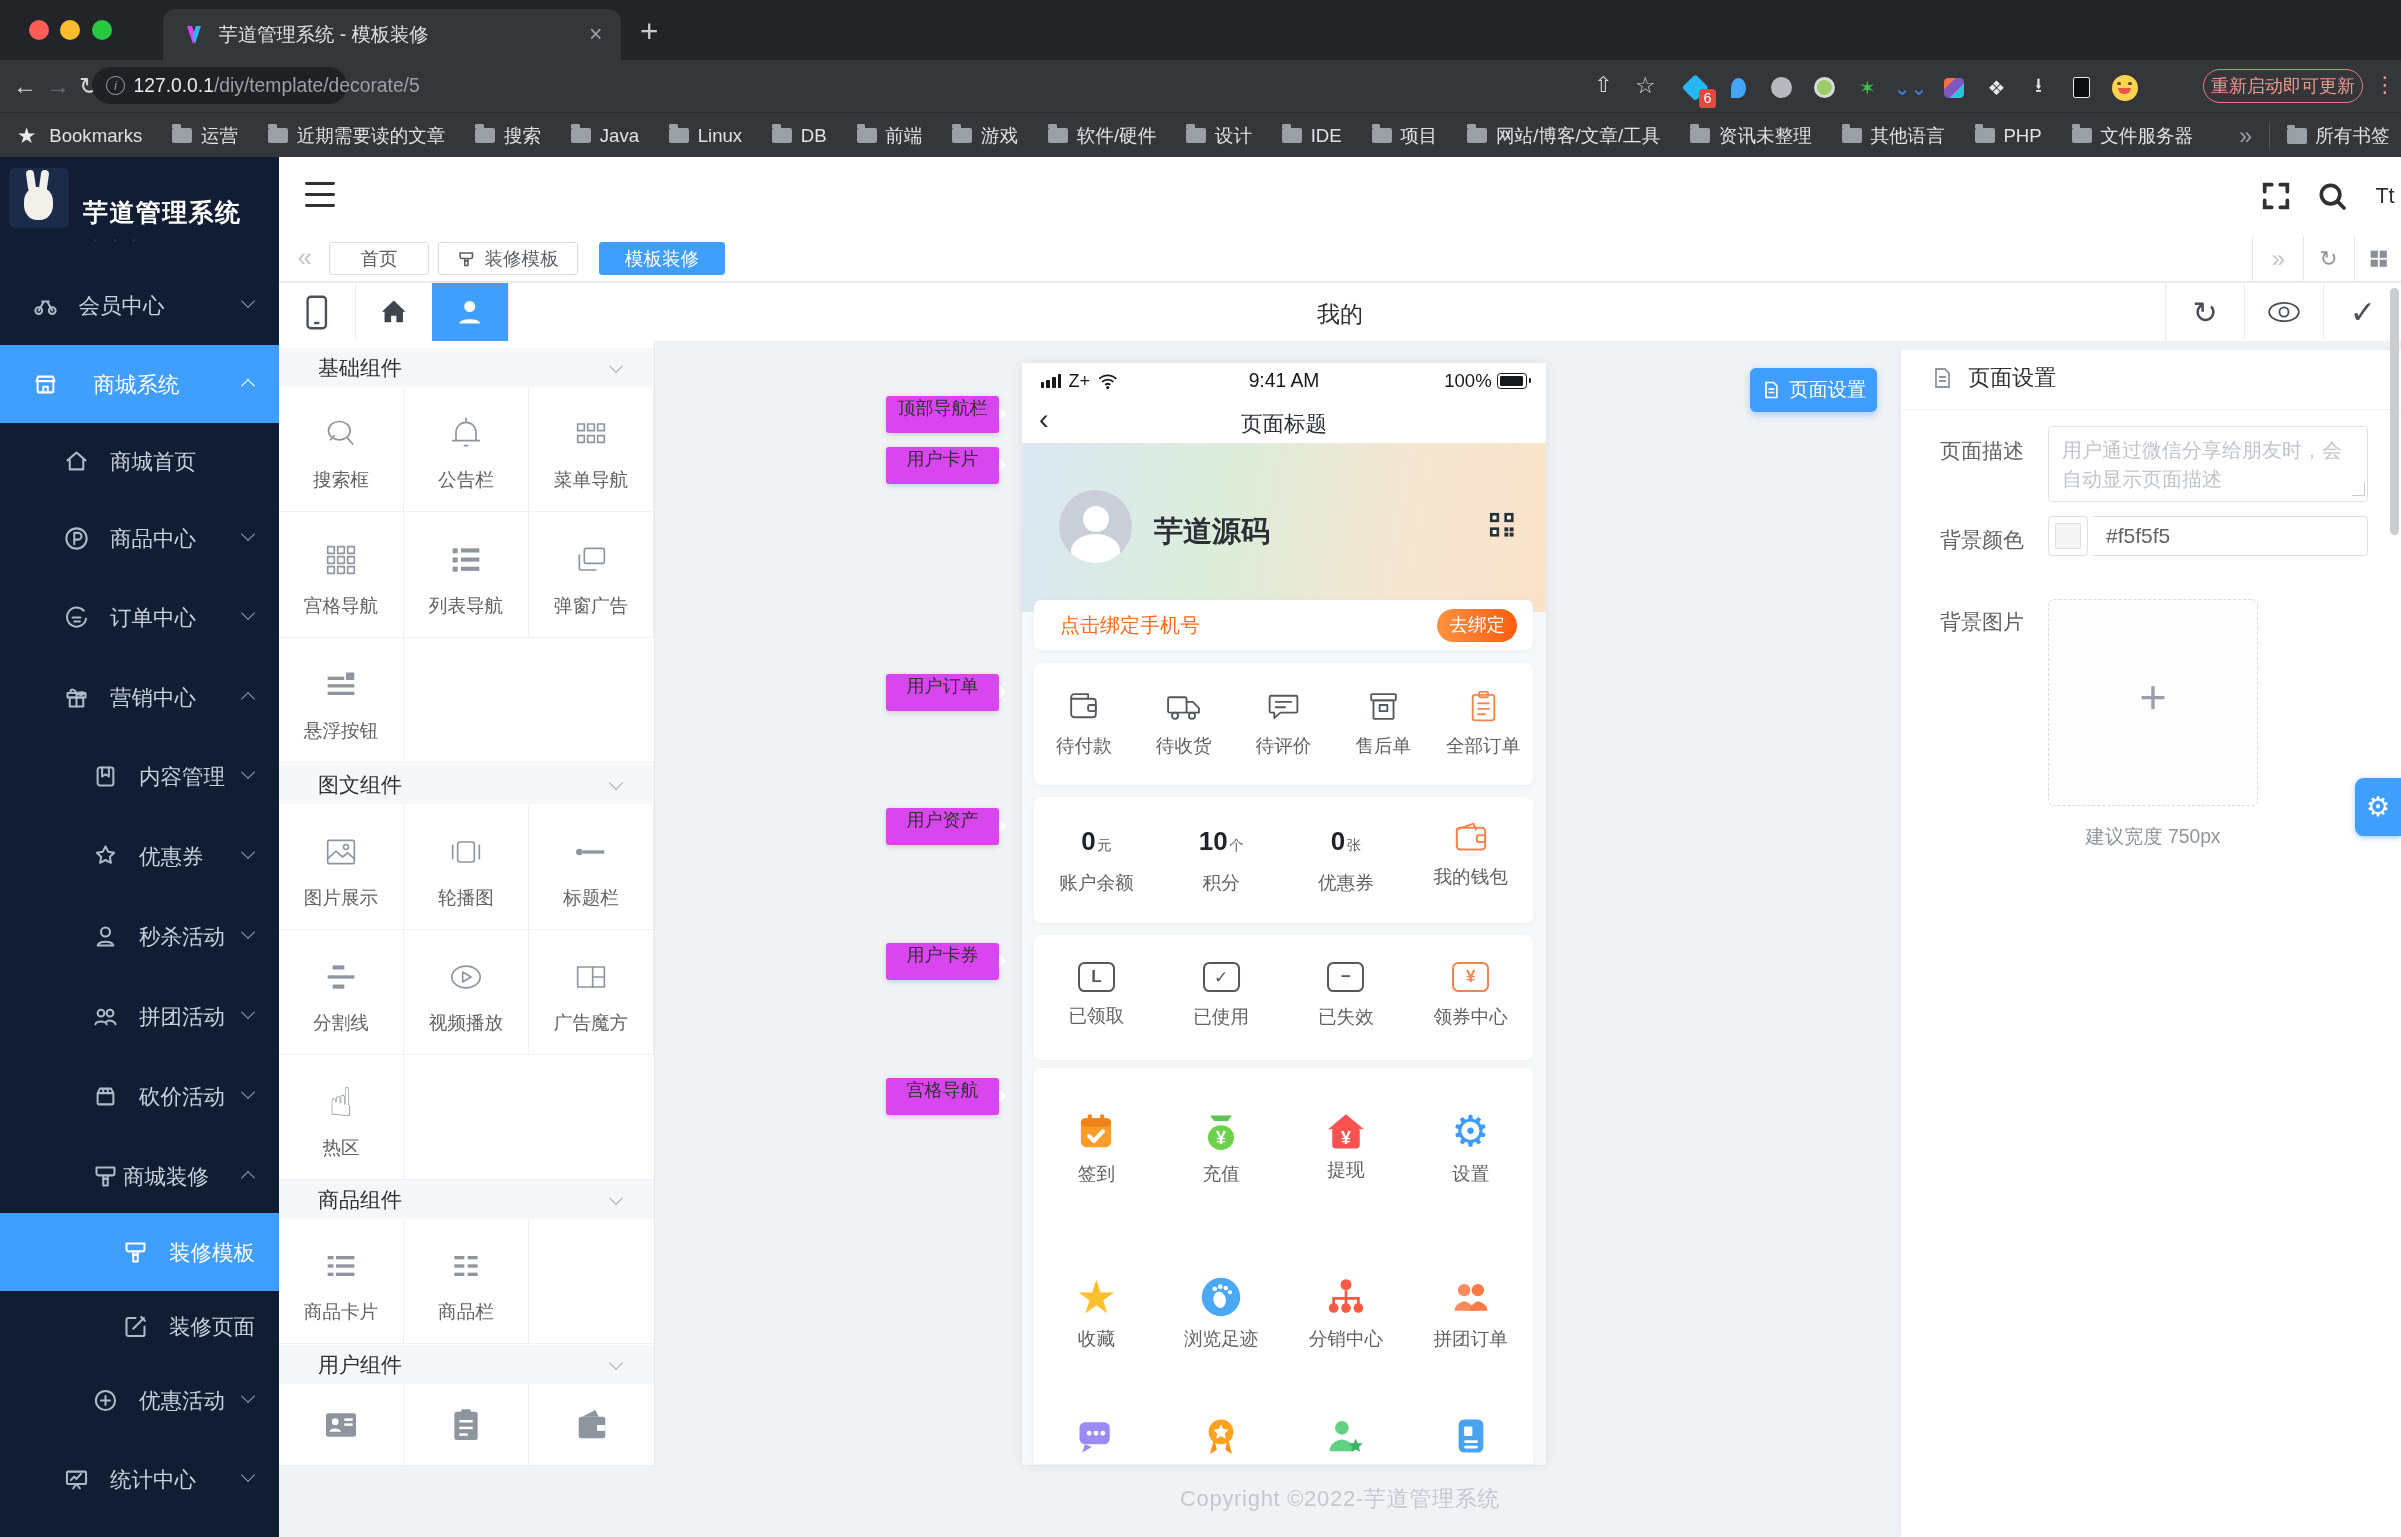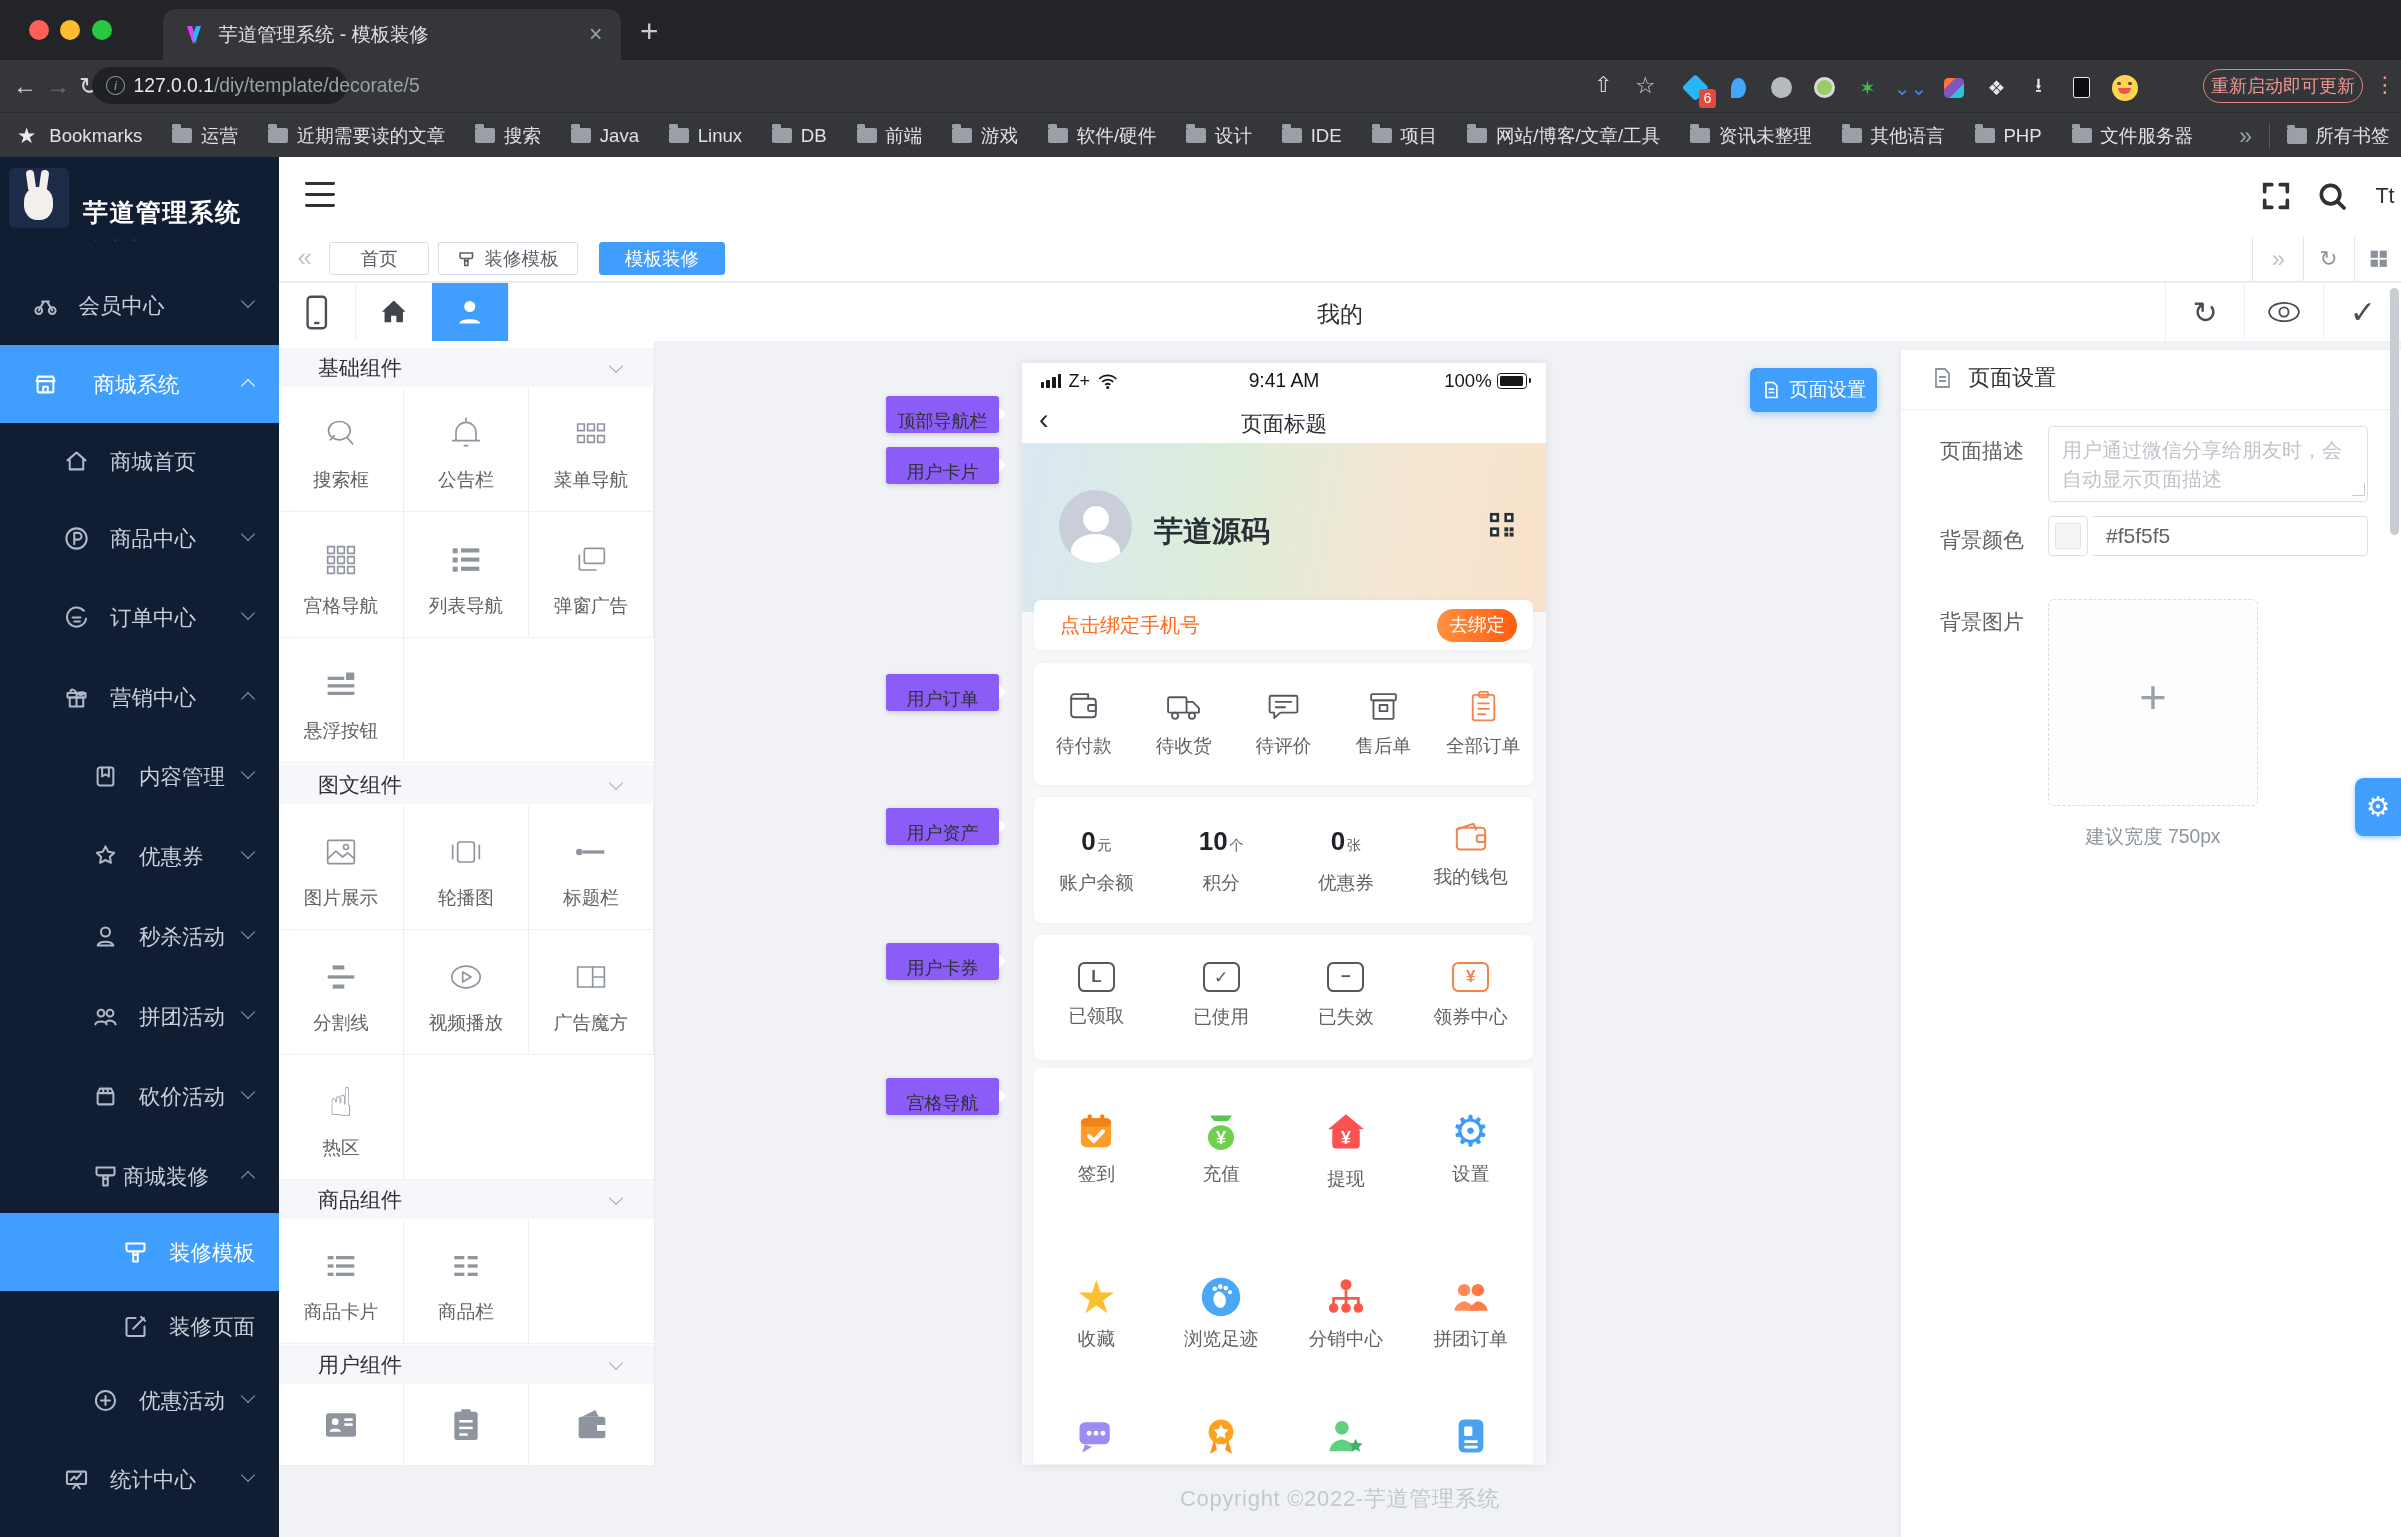--- a/index.html
+++ b/index.html
@@ -78,21 +78,21 @@
   .crow{position:absolute;left:0;width:376px;height:125px;display:flex}
   .ccell{width:125px;height:125px;border-right:0.7px solid #f0f0f0;border-bottom:0.7px solid #f0f0f0;position:relative}
   .ccell.empty{border-right:none}
   .ccell .cic{position:absolute;left:0;right:0;top:21.5px;height:50px;display:flex;align-items:center;justify-content:center}
   .ccell .clab{position:absolute;left:0;right:0;top:80px;text-align:center;font-size:18.6px;color:#606266;white-space:nowrap}
   .gsvg{stroke:#8f959e;fill:none;stroke-width:2;stroke-linecap:round;stroke-linejoin:round}
   .fsvg{fill:#8f959e;stroke:none}
   .hand{font-size:40px;color:#8f959e;line-height:1}
 
   
-  .clabel{position:absolute;left:607px;width:113px;height:37px;background:#8b5cf6;border-radius:2.9px;box-shadow:0 1.4px 5.7px rgba(0,0,0,.15);display:flex;align-items:flex-end;justify-content:center;font-size:18px;color:#303133;white-space:nowrap}
+  .clabel{position:absolute;left:607px;width:113px;height:37px;background:#d946ef;border-radius:2.9px;box-shadow:0 1.4px 5.7px rgba(0,0,0,.15);display:flex;align-items:flex-start;justify-content:center;font-size:18px;color:#303133;white-space:nowrap}
   .clabel:after{content:"";position:absolute;right:-7.2px;top:11.4px;border-left:7.2px solid #fff;border-top:7.2px solid transparent;border-bottom:7.2px solid transparent}
 
   
   .phone{position:absolute;left:743px;top:22px;width:524px;height:1102px;background:#f7f8fa;box-shadow:0 0 10px rgba(0,0,0,.09);overflow:hidden}
   .pstatus{position:absolute;left:0;top:0;width:524px;height:36px;background:#fff;display:flex;align-items:center;padding:0 18.6px;color:#17181a}
   .sigbars{display:flex;align-items:flex-end;gap:2.1px;margin-right:7.2px}
   .sigbars i{width:3.6px;background:#17181a;border-radius:0.7px}
   .ptime{position:absolute;left:0;width:524px;text-align:center;font-size:19.3px;color:#17181a}
   .pbat-pct{margin-left:auto;font-size:18.6px;z-index:2}
   .bat{width:30px;height:15.7px;border:1.8px solid #17181a;border-radius:3.6px;margin-left:5.7px;position:relative;z-index:2}
@@ -949,21 +949,21 @@
             <div class="ilab" style="margin-top:5.7px">充值</div>
           </div>
           <div class="icol">
             <div class="ic" style="height:47px">
                 <svg width="44" height="44" viewBox="0 0 64 64">
                   <path d="M32 6l26 22H6z" fill="#fa5151"></path>
                   <rect x="12" y="26" width="40" height="30" rx="5" fill="#fa5151"></rect>
                   <text x="32" y="50" font-size="26" fill="#fff" text-anchor="middle" font-weight="bold">¥</text>
                 </svg>
               </div>
-            <div class="ilab" style="margin-top:11px">提现</div>
+            <div class="ilab" style="margin-top:2px">提现</div>
           </div>
           <div class="icol">
             <div class="ic" style="height:47px">
                 <span style="font-size:43px;color:#3d9bfb;line-height:1">⚙</span>
               </div>
             <div class="ilab" style="margin-top:5.7px">设置</div>
           </div>
         </div>
         <div class="icrow" style="position:absolute;left:0;top:205px;width:499px">
           <div class="icol">

